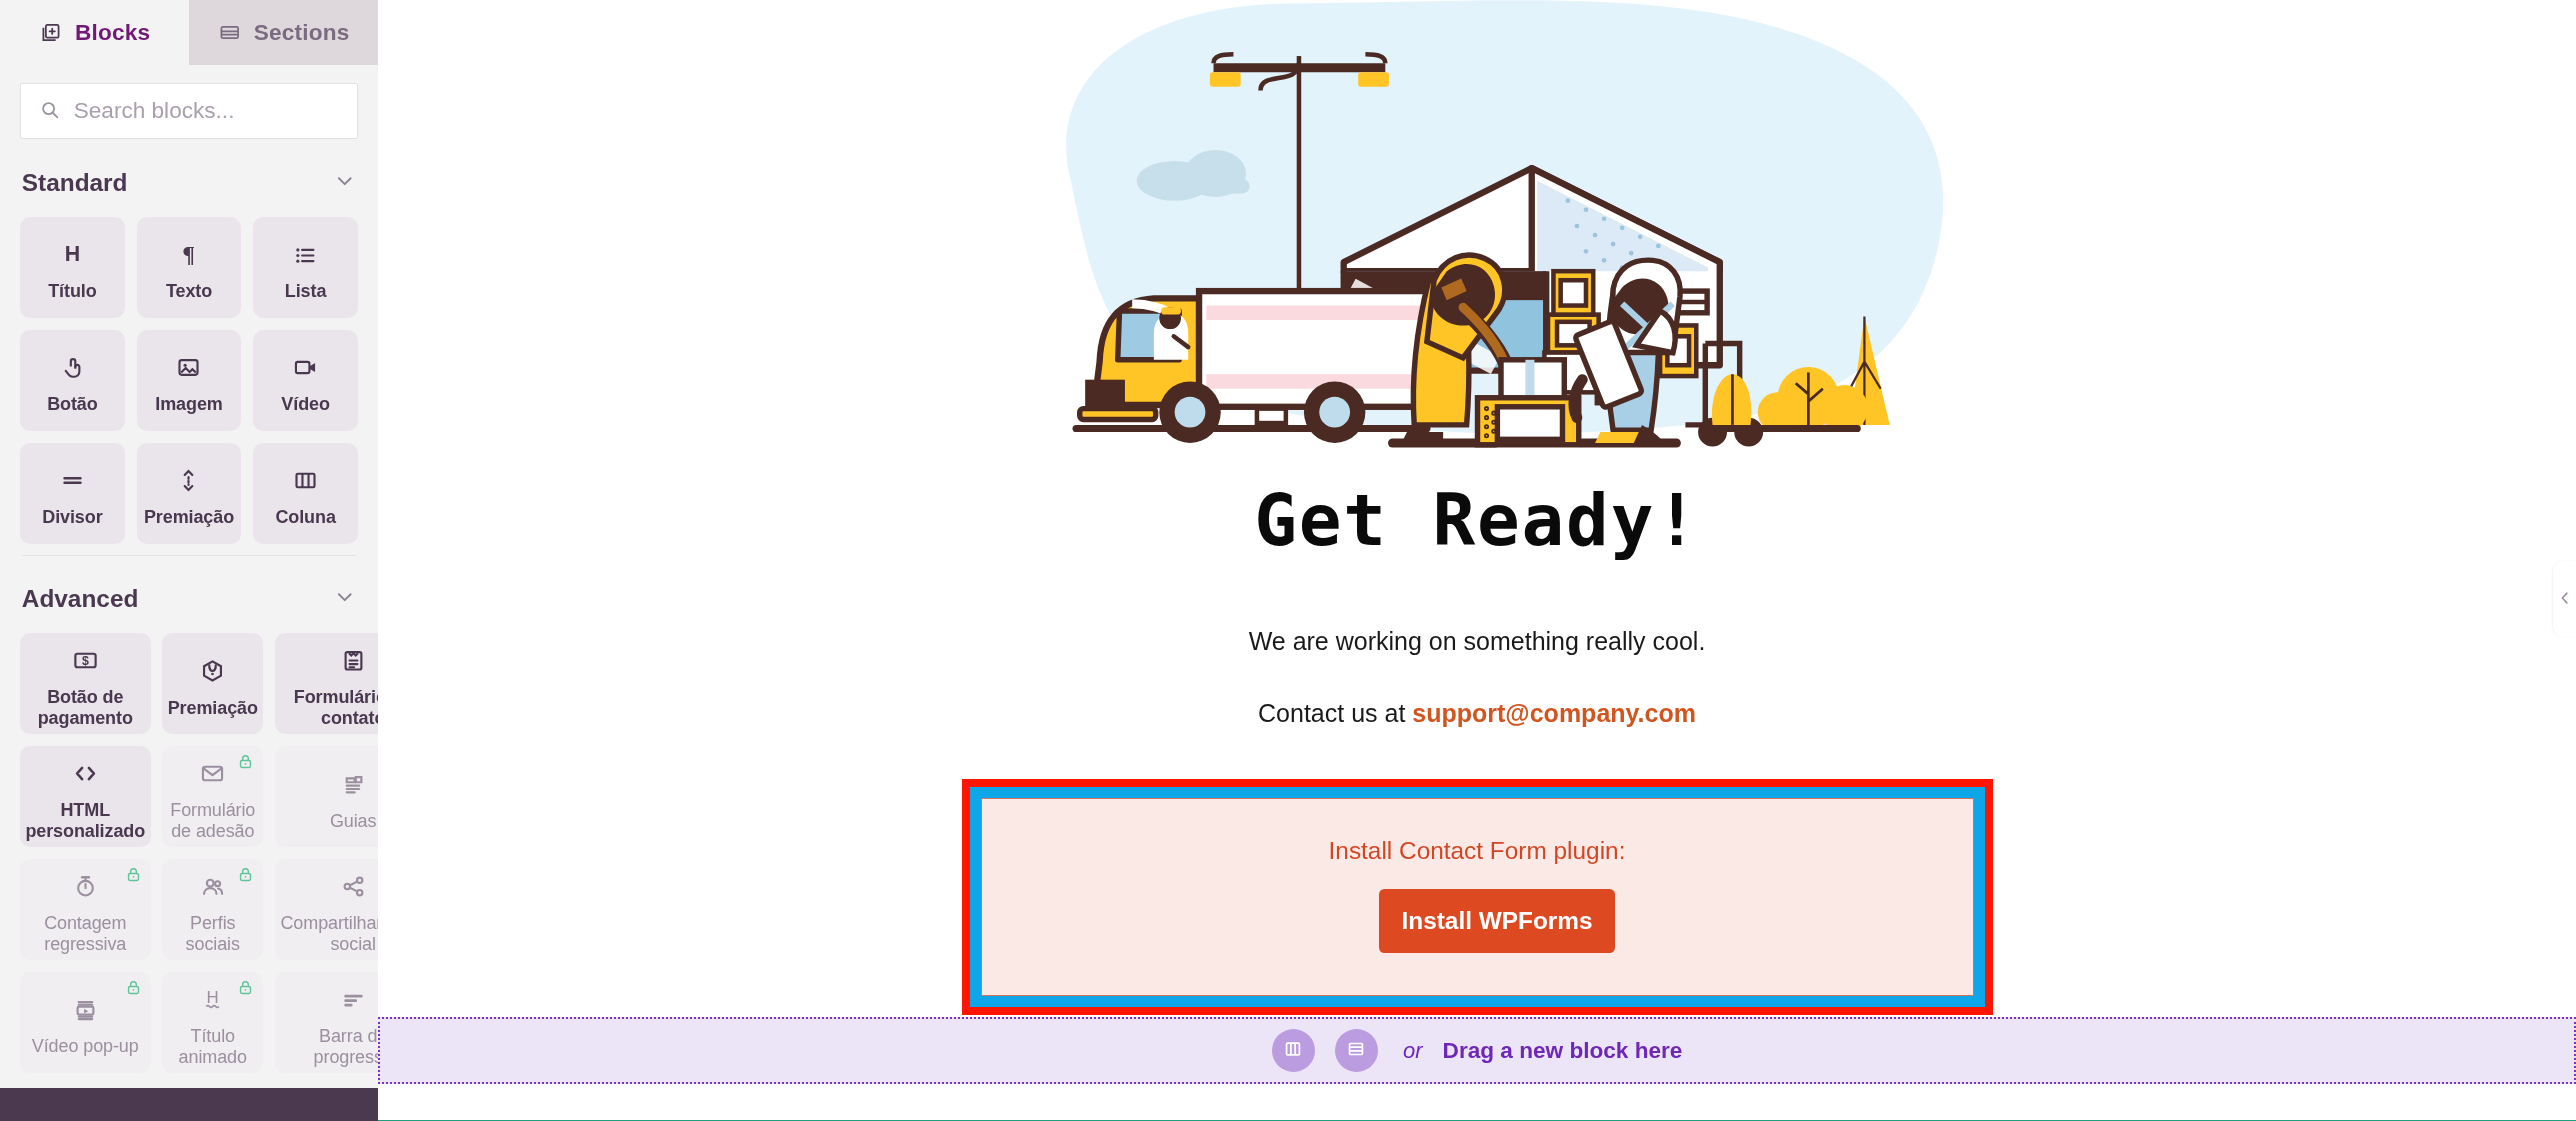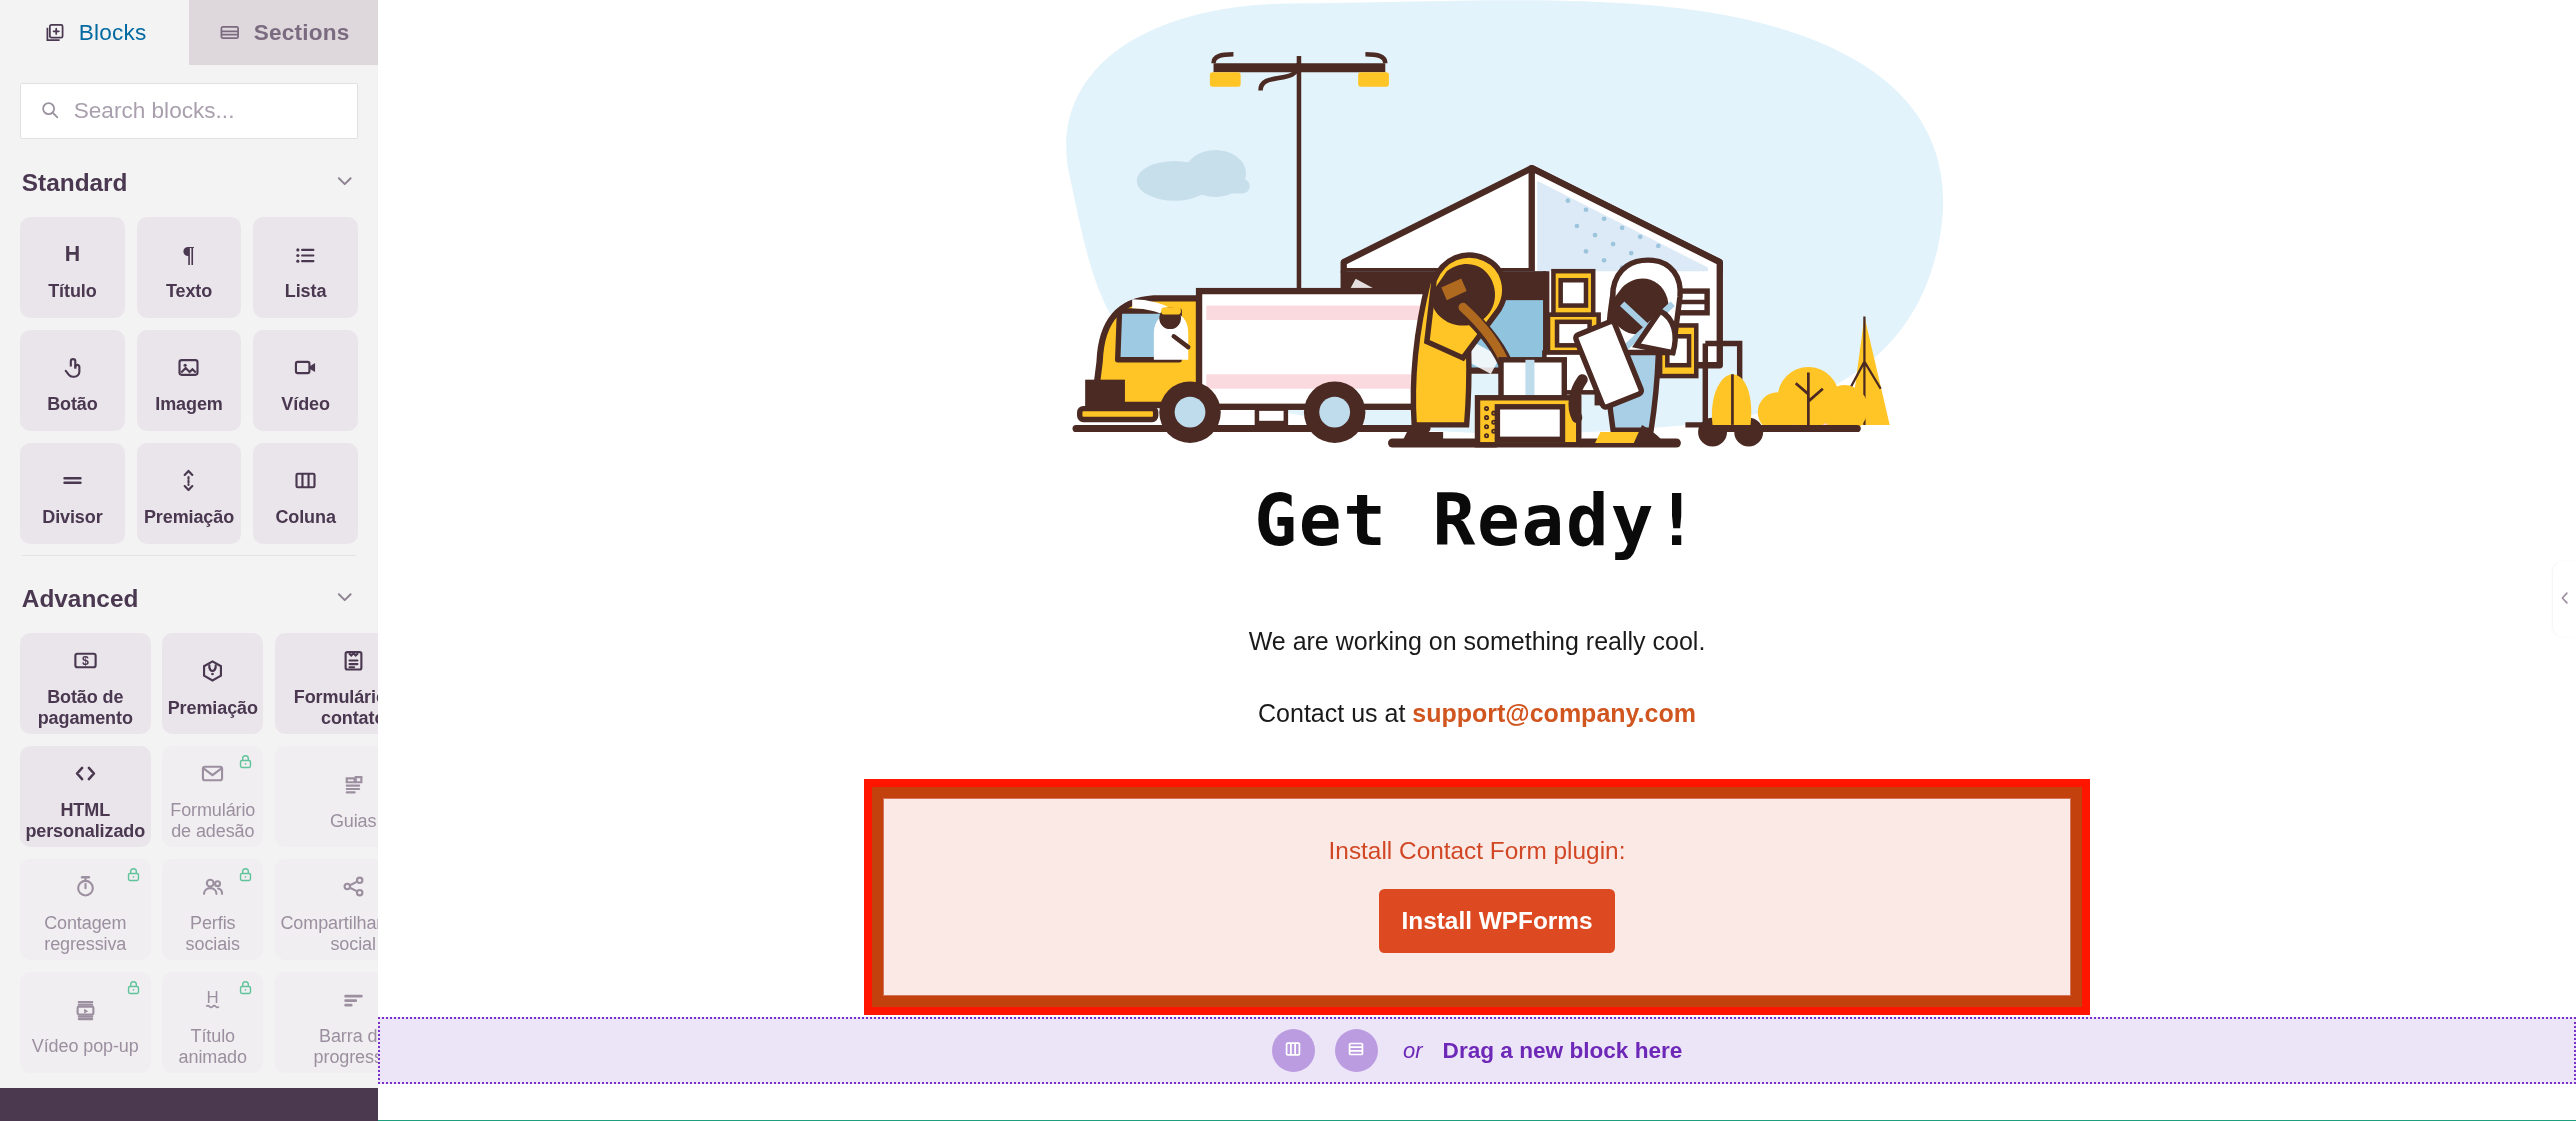--- a/index.html
+++ b/index.html
@@ -15,21 +15,21 @@
   #sidebar {
     width: 378px; height: 1122px;
     background: #f4f3f4;
     position: relative;
     display: flex; flex-direction: column;
     flex: 0 0 378px;
   }
   .tabs { display: flex; height: 65px; flex: 0 0 65px; }
   .tab {
     flex: 1; display: flex; align-items: center; justify-content: center;
-    gap: 12.7px; font-size: 22.6px; font-weight: 400; color: #0369a1;
+    gap: 12.7px; font-size: 22.6px; font-weight: 700; color: #701a75;
     cursor: pointer; letter-spacing: 0.2px;
   }
   .tab.active { background: #f4f3f4; }
   .tab.inactive { background: #ded8dd; color: #7b6b80; font-weight: 600; }
   .tab svg { display: block; }
 
   .search-wrap { padding: 18px 20px 0 20px; flex: 0 0 auto; }
   .search-box {
     height: 56px; background: #ffffff; border: 0.9px solid #e3dfe3;
     border-radius: 2px; display: flex; align-items: center; padding: 0 18px;
@@ -98,22 +98,22 @@
   }
   .hero-sub {
     text-align: center; font-size: 25px; color: #1a1a1a; margin-top: 65px;
   }
   .hero-contact {
     text-align: center; font-size: 25px; color: #1a1a1a; margin-top: 43px;
   }
   .hero-contact a { color: #d1551f; font-weight: 700; text-decoration: none; }
 
   .install-outer {
-    margin: 51px auto 0 auto; width: 1226px;
-    border: 8.1px solid #ff1500; background: #c2410c; padding: 11px;
+    margin: 51px auto 0 auto; width: 1031px;
+    border: 8.1px solid #ff1500; background: #0ea5e9; padding: 11px;
   }
   .install-inner {
     border: 0.9px solid #d4735a; background: #fae9e4;
     padding: 38px 18px 42px 18px; text-align: center;
   }
   .install-label { font-size: 24.4px; color: #d14725; font-weight: 400; }
   .install-btn {
     margin-top: 23.5px; display: inline-block;
     background: #dd4a22; color: #ffffff; border: none; border-radius: 5.4px;
     font-family: "Liberation Sans", sans-serif;

